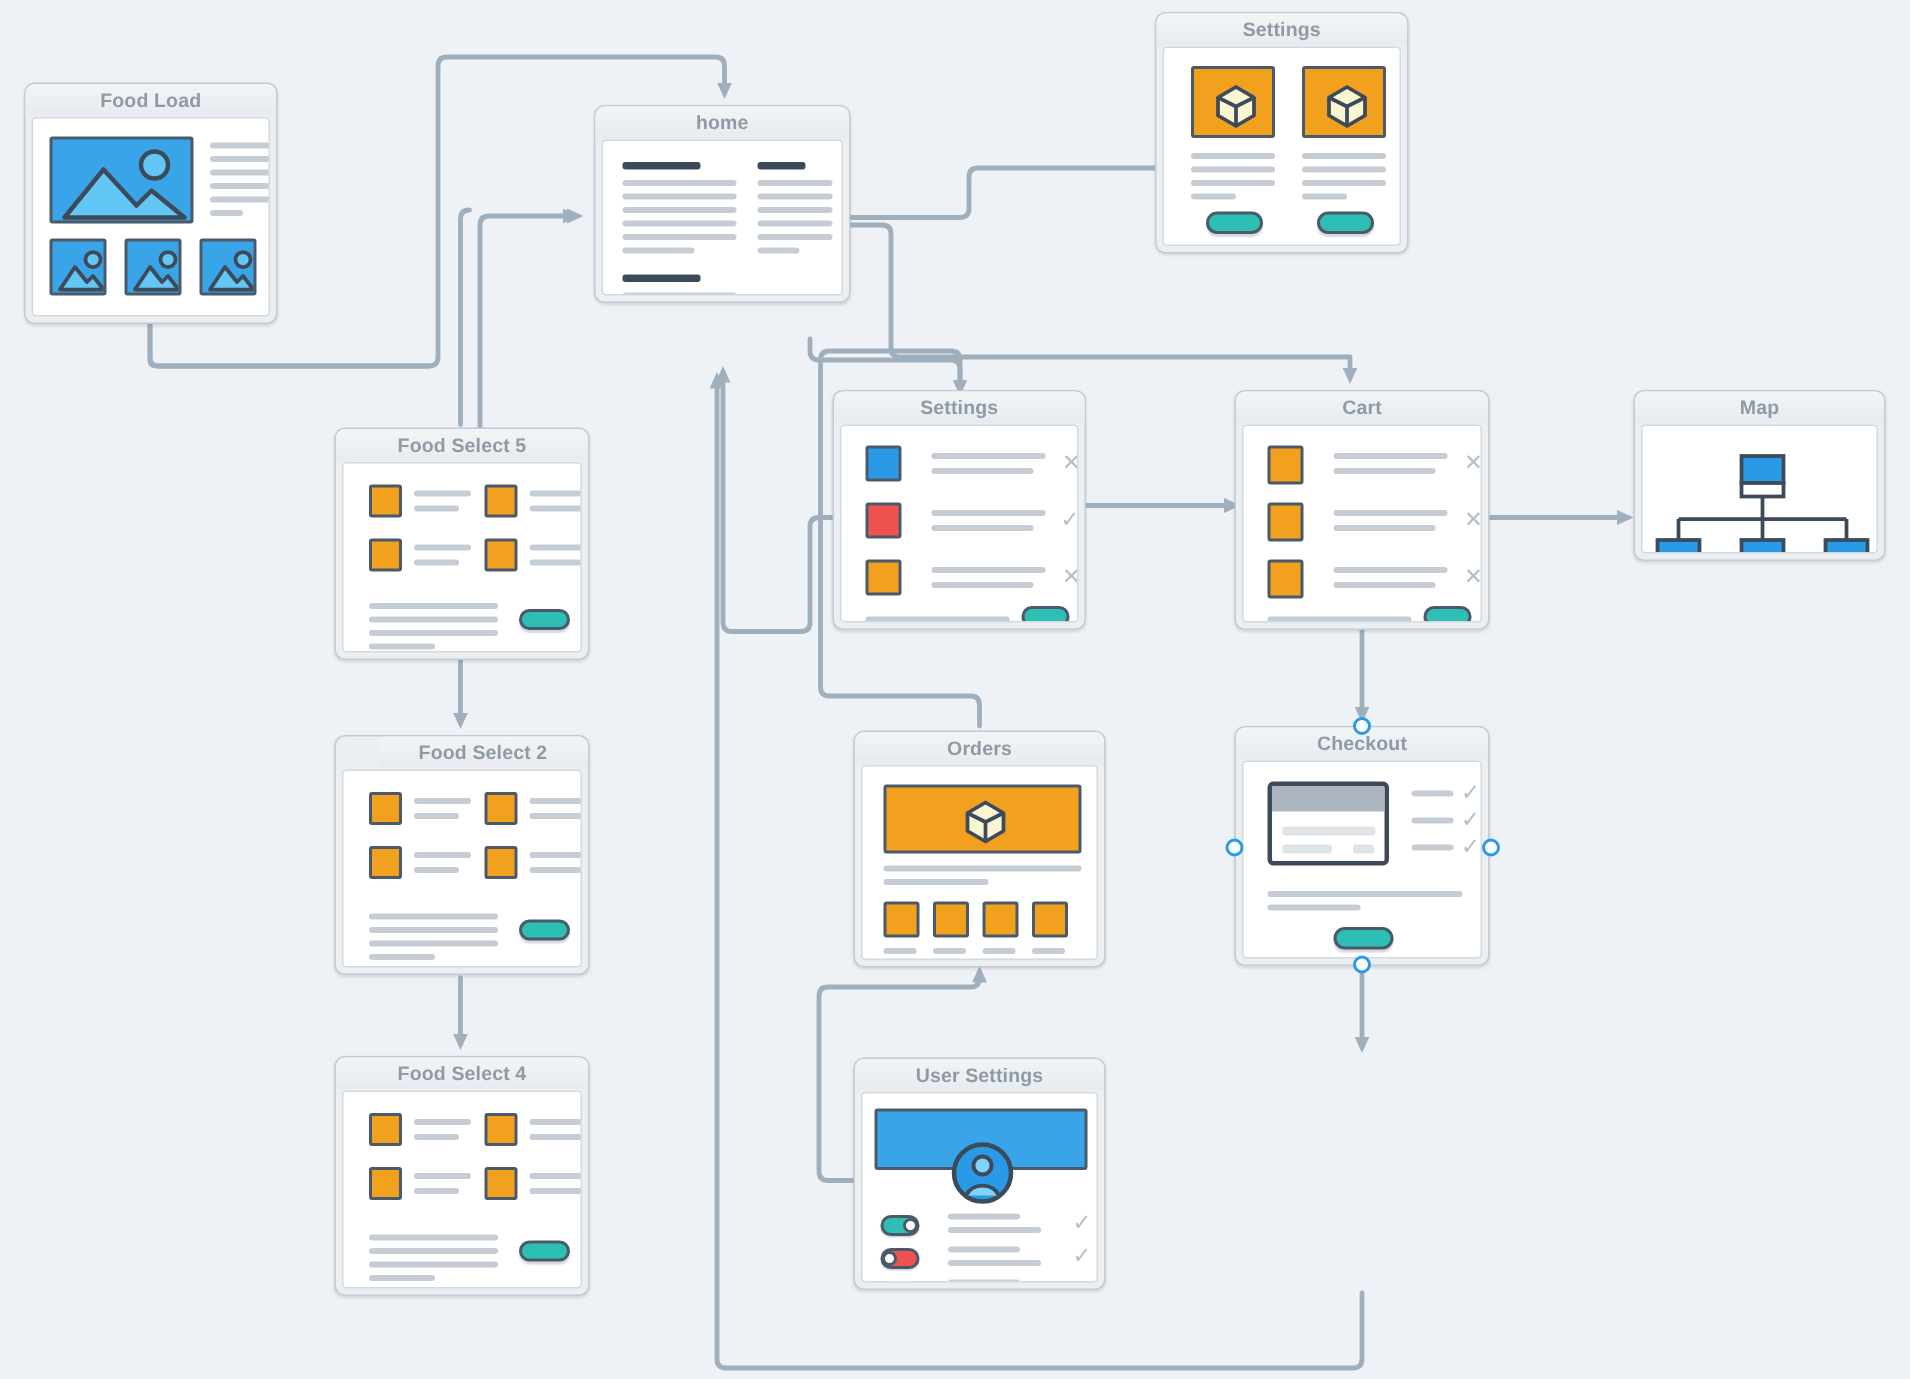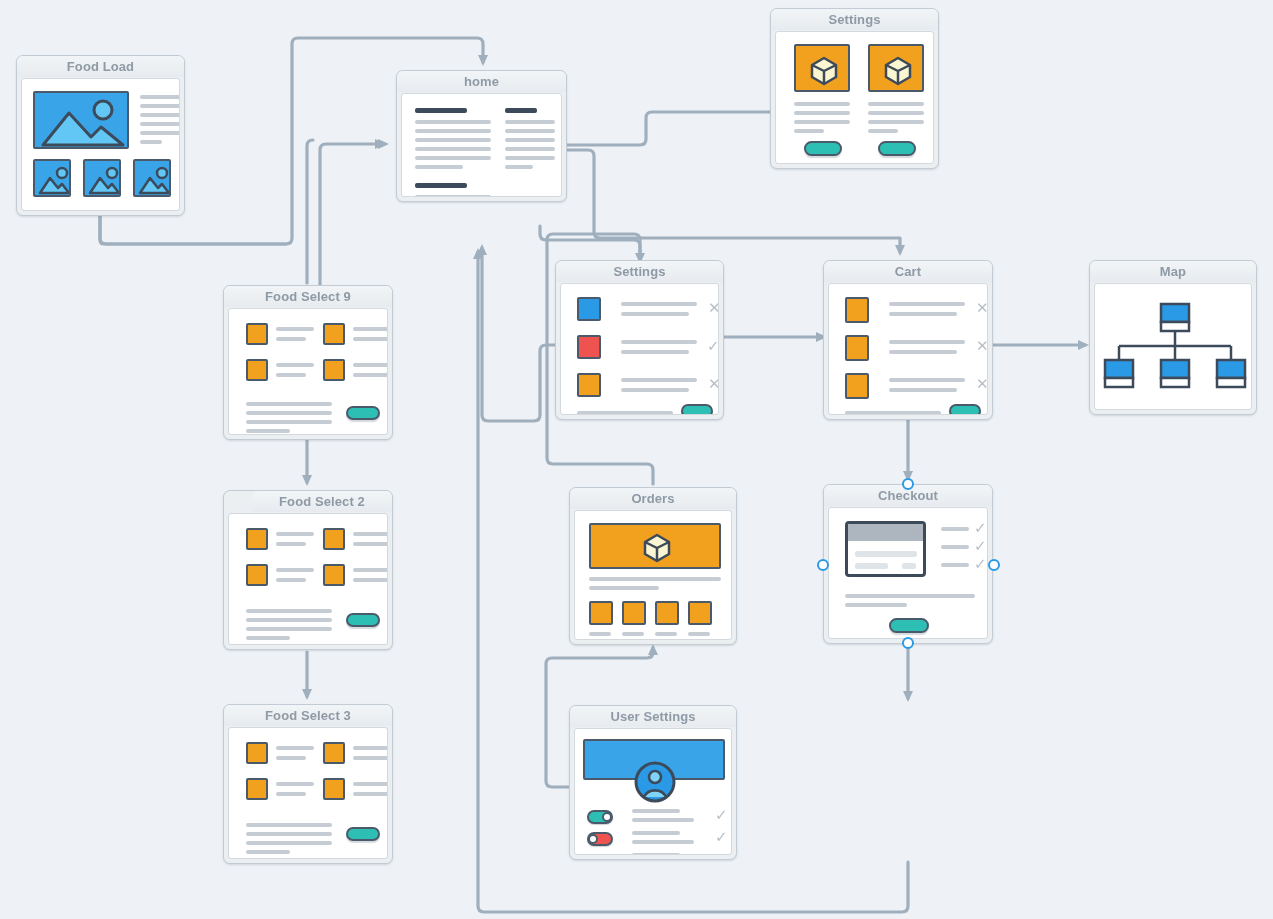--- a/index.html
+++ b/index.html
@@ -247,21 +247,21 @@
 
       <div class="line" style="left:92px; top:70px; width:56px;"></div>
       <div class="line" style="left:92px; top:79px; width:56px;"></div>
       <div class="line" style="left:92px; top:88px; width:56px;"></div>
       <div class="line" style="left:92px; top:97px; width:30px;"></div>
       <div class="pill" style="left:102px; top:109px; width:38px; height:15px;"></div>
     </div>
   </div>
 
   <div class="card" style="left:223px; top:285px; width:170px; height:155px;">
-    <div class="card-title">Food Select 9</div>
+    <div class="card-title">Food Select 5</div>
     <div class="card-body">
       <div class="sq" style="left:17px; top:14px; width:22px; height:22px;"></div>
       <div class="line" style="left:47px; top:18px; width:38px;"></div>
       <div class="line" style="left:47px; top:28px; width:30px;"></div>
       <div class="sq" style="left:94px; top:14px; width:22px; height:22px;"></div>
       <div class="line" style="left:124px; top:18px; width:36px;"></div>
       <div class="line" style="left:124px; top:28px; width:36px;"></div>
 
       <div class="sq" style="left:17px; top:50px; width:22px; height:22px;"></div>
       <div class="line" style="left:47px; top:54px; width:38px;"></div>
@@ -297,21 +297,21 @@
 
       <div class="line" style="left:17px; top:95px; width:86px;"></div>
       <div class="line" style="left:17px; top:104px; width:86px;"></div>
       <div class="line" style="left:17px; top:113px; width:86px;"></div>
       <div class="line" style="left:17px; top:122px; width:44px;"></div>
       <div class="pill" style="left:117px; top:99px; width:34px; height:14px;"></div>
     </div>
   </div>
 
   <div class="card" style="left:223px; top:704px; width:170px; height:160px;">
-    <div class="card-title">Food Select 3</div>
+    <div class="card-title">Food Select 4</div>
     <div class="card-body">
       <div class="sq" style="left:17px; top:14px; width:22px; height:22px;"></div>
       <div class="line" style="left:47px; top:18px; width:38px;"></div>
       <div class="line" style="left:47px; top:28px; width:30px;"></div>
       <div class="sq" style="left:94px; top:14px; width:22px; height:22px;"></div>
       <div class="line" style="left:124px; top:18px; width:36px;"></div>
       <div class="line" style="left:124px; top:28px; width:36px;"></div>
 
       <div class="sq" style="left:17px; top:50px; width:22px; height:22px;"></div>
       <div class="line" style="left:47px; top:54px; width:38px;"></div>
@@ -367,21 +367,21 @@
       <div class="sq" style="left:16px; top:89px; width:24px; height:26px;"></div>
       <div class="line" style="left:60px; top:94px; width:76px;"></div>
       <div class="line" style="left:60px; top:104px; width:68px;"></div>
       <div class="xmark" style="left:147px; top:93px;">✕</div>
 
       <div class="line" style="left:16px; top:127px; width:96px;"></div>
       <div class="pill" style="left:120px; top:120px; width:32px; height:14px;"></div>
     </div>
   </div>
 
-  <div class="card" style="left:1089px; top:260px; width:168px; height:155px;">
+  <div class="card" style="left:1089px; top:260px; width:168px; height:114px;">
     <div class="card-title">Map</div>
     <div class="card-body">
       <svg viewBox="0 0 158 128" width="158" height="128">
         <rect x="66" y="20" width="28" height="18" fill="#2b9ae6" stroke="#3c4a5a" stroke-width="2.5"></rect>
         <rect x="66" y="38" width="28" height="9" fill="#ffffff" stroke="#3c4a5a" stroke-width="2.5"></rect>
         <path d="M80,47 L80,62 M24,62 L136,62 M24,62 L24,76 M80,62 L80,76 M136,62 L136,76" fill="none" stroke="#3c4a5a" stroke-width="2.5" stroke-linejoin="round"></path>
         <rect x="10" y="76" width="28" height="18" fill="#2b9ae6" stroke="#3c4a5a" stroke-width="2.5"></rect>
         <rect x="10" y="94" width="28" height="9" fill="#ffffff" stroke="#3c4a5a" stroke-width="2.5"></rect>
         <rect x="66" y="76" width="28" height="18" fill="#2b9ae6" stroke="#3c4a5a" stroke-width="2.5"></rect>
         <rect x="66" y="94" width="28" height="9" fill="#ffffff" stroke="#3c4a5a" stroke-width="2.5"></rect>

